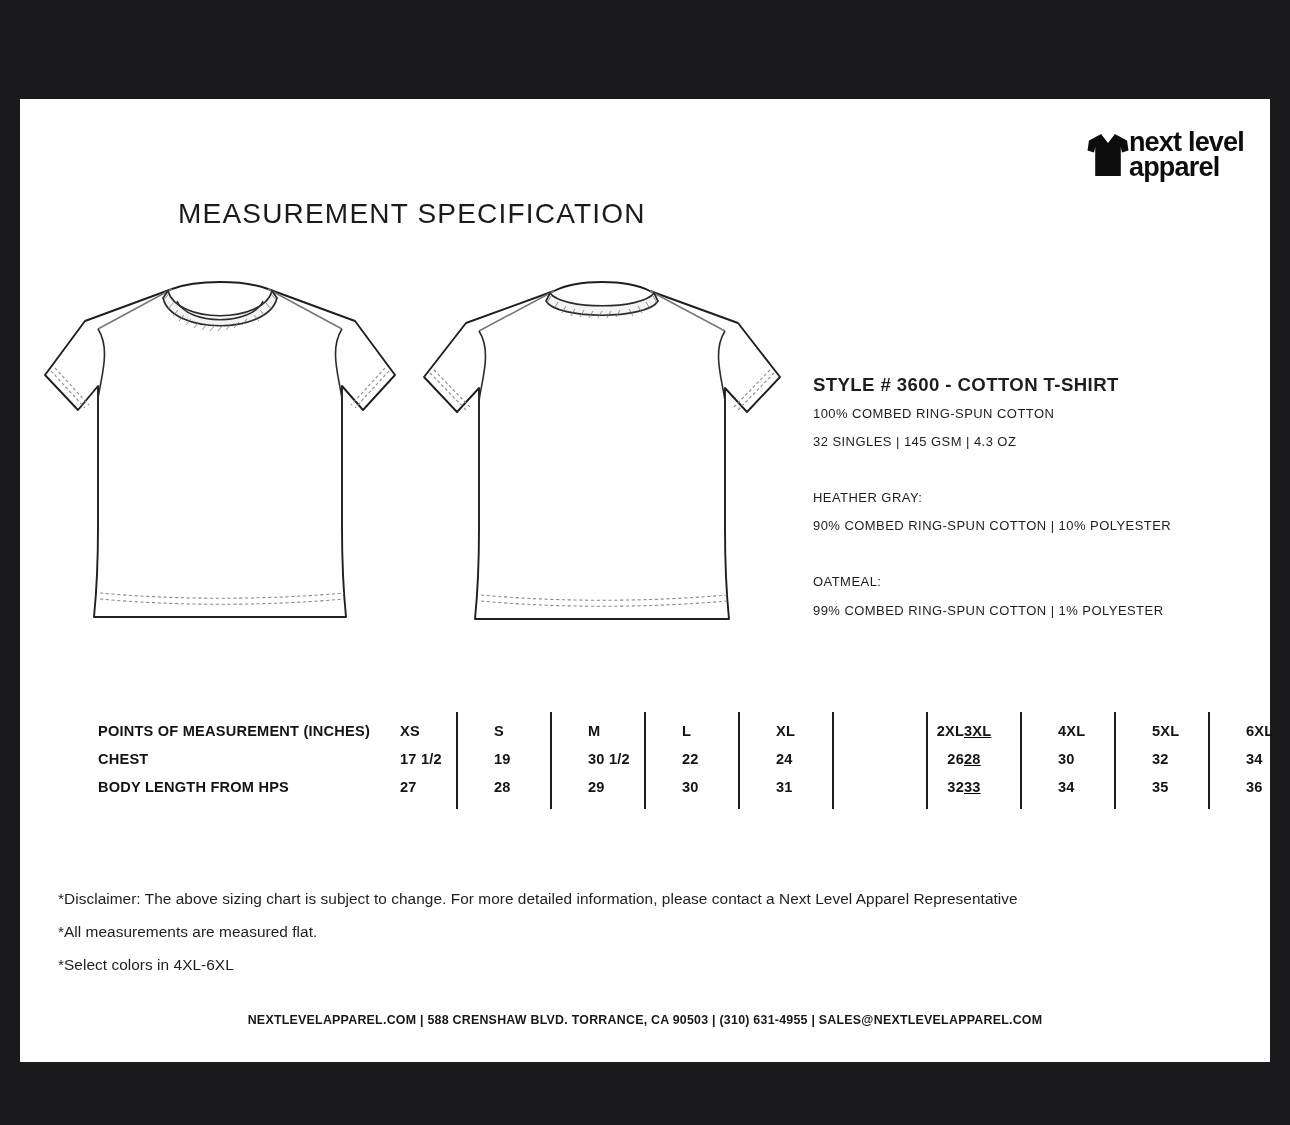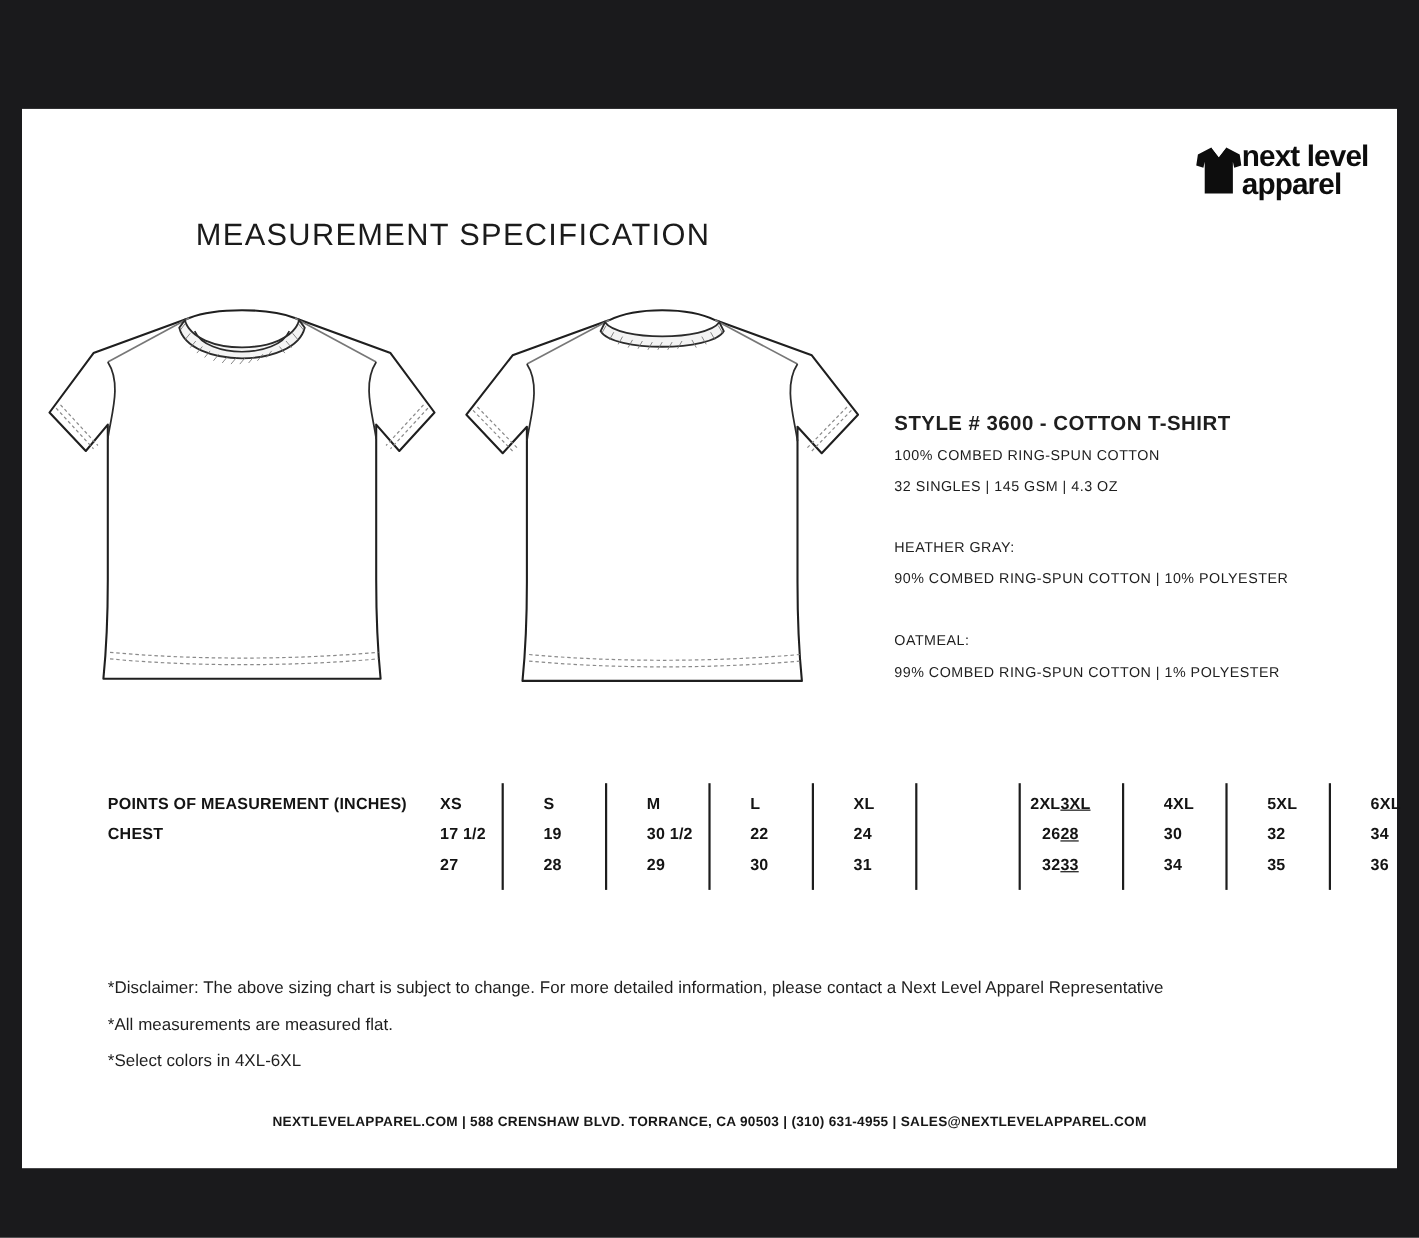--- a/index.html
+++ b/index.html
@@ -119,21 +119,20 @@
     left: 38px;
     top: 783px;
     width: 1160px;
   }
   .note {
     font-size: 15.4px;
     color: #1e1e1e;
     line-height: 33px;
     letter-spacing: 0.05px;
     white-space: nowrap;
-    margin-left: 40px;
   }
 
   
   #footer {
     position: absolute;
     left: 0;
     top: 914px;
     width: 1250px;
     text-align: center;
     font-size: 12.4px;
@@ -253,20 +252,21 @@
     <div class="spec-line">90% COMBED RING-SPUN COTTON | 10% POLYESTER</div>
     <div class="spec-gap"></div>
     <div class="spec-line">OATMEAL:</div>
     <div class="spec-line">99% COMBED RING-SPUN COTTON | 1% POLYESTER</div>
   </div>
 
   <div id="table">
     <div class="label-col">
       <div class="row-label">POINTS OF MEASUREMENT (INCHES)</div>
       <div class="row-label">CHEST</div>
+      <div class="row-label">BODY LENGTH FROM HPS</div>
     </div>
 
   <div class="size-col" style="left: 302px;">
         <div class="cell">XS</div>
         <div class="cell">17 1/2</div>
         <div class="cell">27</div>
       </div>
       <div class="size-col" style="left: 396px;">
         <div class="cell">S</div>
         <div class="cell">19</div>

